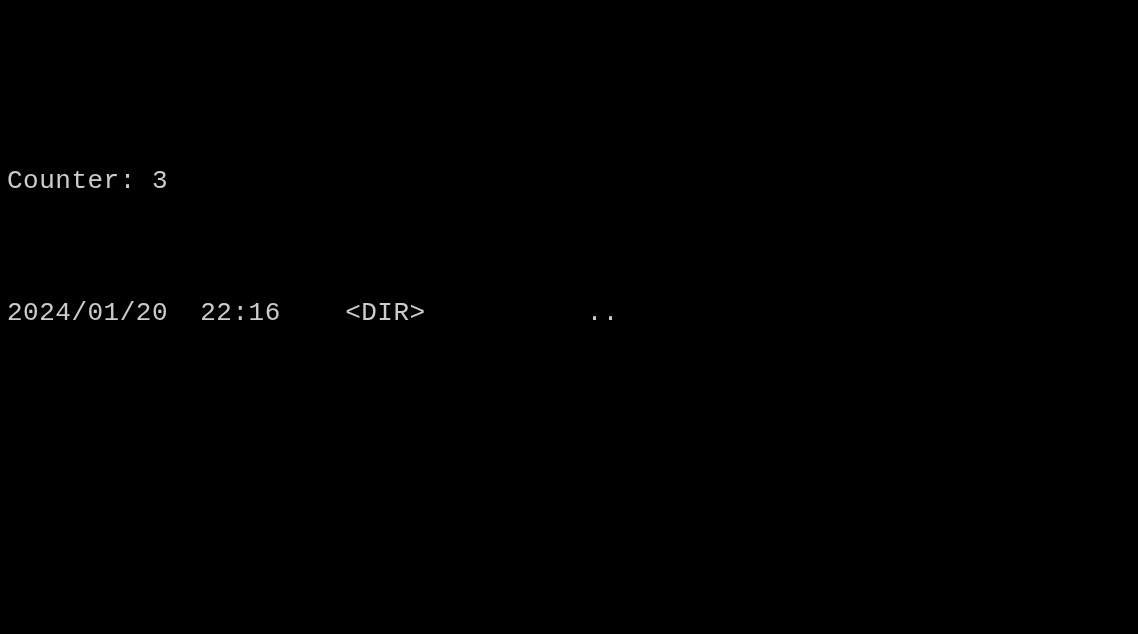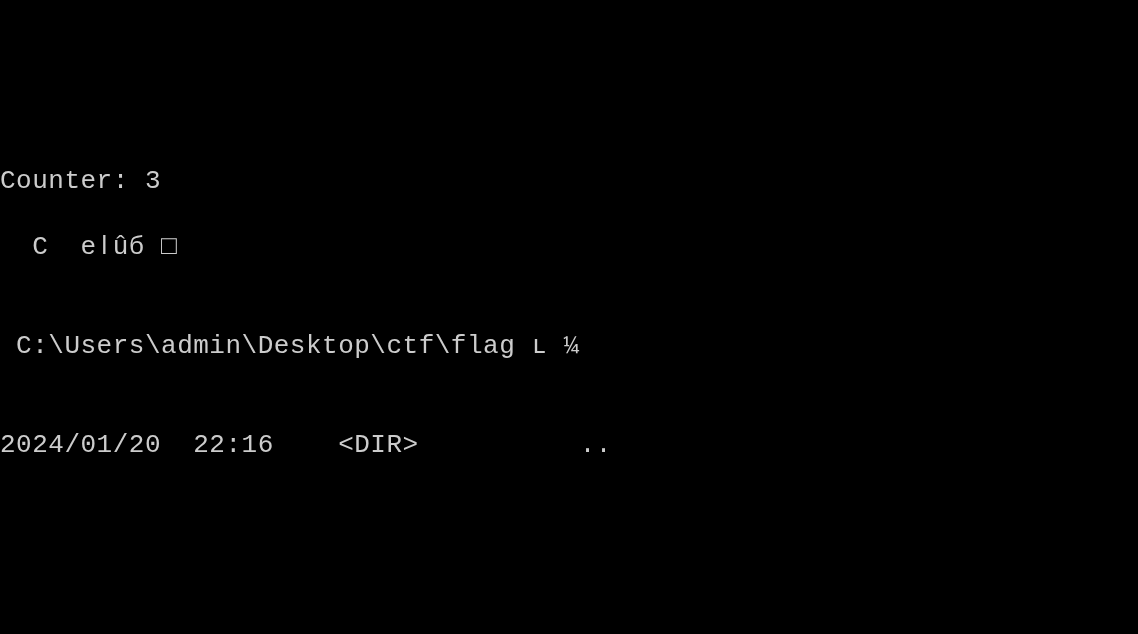--- a/index.html
+++ b/index.html
@@ -17,32 +17,31 @@
       height: 634px;
       overflow: hidden;
       white-space: pre;
       letter-spacing: 0.5px;
     }
     .terminal {
       padding: 0;
     }
     .line {
       display: block;
+      padding-left: 7px;
     }
   </style>
 </head>
 <body>
 
 
 
 <div class="terminal">
 <span class="line">Counter: 3</span>
-<span class="line">  C  eǀûб □</span>
 <span class="line"></span>
-<span class="line"> C:\Users\admin\Desktop\ctf\flag ʟ ¼</span>
 <span class="line"></span>
 <span class="line">2024/01/20  22:16    &lt;DIR&gt;          ..</span>
 
 
 
 <span class="line"></span>
 <span class="line"></span>
 
 
 

